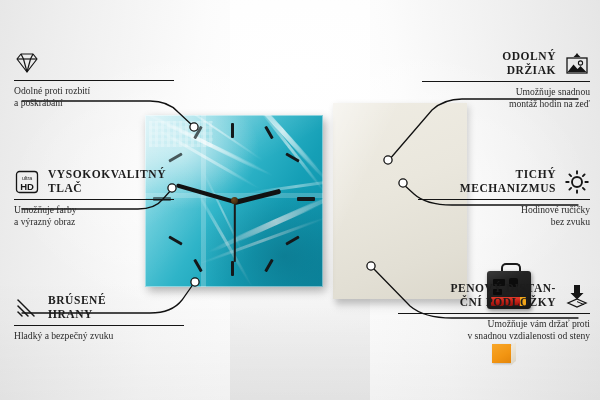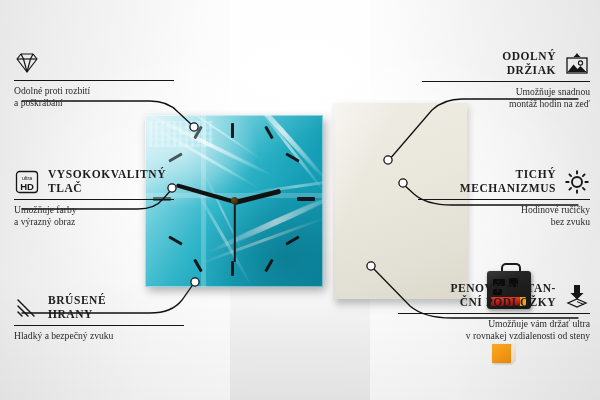--- a/index.html
+++ b/index.html
@@ -360,18 +360,18 @@
       <span class="ico">
         <svg width="26" height="26" viewBox="0 0 26 26">
           <path d="M10,2 L16,2 L16,10 L19.5,10 L13,16.5 L6.5,10 L10,10 Z" fill="#151515"></path>
           <path d="M13,16 L22,20 L13,24 L4,20 Z" fill="none" stroke="#151515" stroke-width="1.3"></path>
           <path d="M13,18.6 L20,21.6" stroke="#151515" stroke-width="1"></path>
         </svg>
       </span>
     </div>
     <div class="rule"></div>
     <div class="desc">
-      <span>Umožňuje vám držať ultra</span><br>
-      <span>v rovnakej vzdialenosti od steny</span>
+      <span>Umožňuje vám držať proti</span><br>
+      <span>v snadnou vzdialenosti od steny</span>
     </div>
   </div>
 
 </div>
 
 </body></html>

